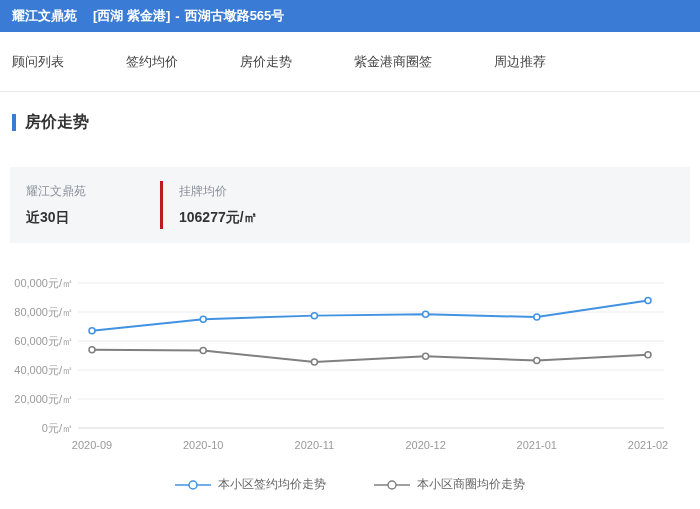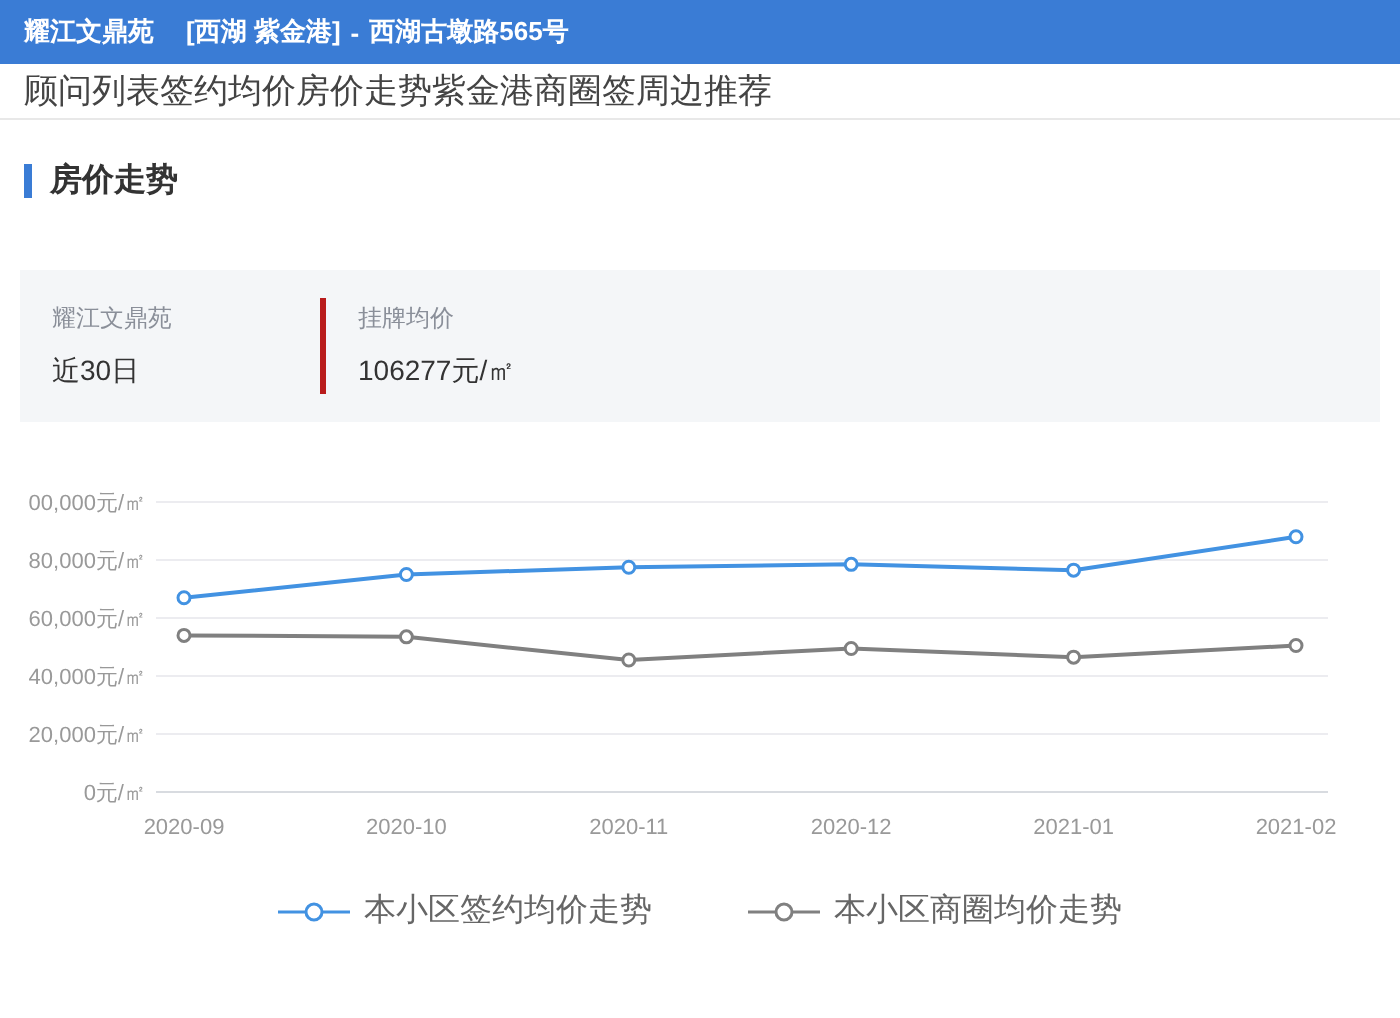--- a/index.html
+++ b/index.html
@@ -8,24 +8,24 @@
 
   .topbar {
     height: 32px; background: #3a7cd5; color: #ffffff;
     display: flex; align-items: center; padding: 0 12px;
     font-size: 13px; font-weight: bold;
   }
   .topbar .community { margin-right: 16px; }
   .topbar .dash { margin: 0 5px; }
 
   .nav {
-    height: 28px; display: flex; align-items: center;
-    padding: 0 12px; 
+    height: 60px; display: flex; align-items: center;
+    padding: 0 12px; gap: 62px;
     border-bottom: 1px solid #e8e8e8;
-    font-size: 17px; color: #444; background: #fff;
+    font-size: 13px; color: #444; background: #fff;
   }
   .nav-item { cursor: pointer; white-space: nowrap; }
 
   .section-head { display: flex; align-items: center; margin: 20px 0 0 12px; }
   .section-accent { width: 4px; height: 17px; background: #3a7cd5; margin-right: 9px; }
   .section-title { font-size: 16px; font-weight: bold; color: #333; }
 
   .stats {
     margin: 34px 10px 0 10px; background: #f4f6f8;
     display: flex; padding: 14px 0; align-items: stretch;
@@ -34,28 +34,28 @@
   .stat + .stat { border-left: 3px solid #b91c1c; }
   .stat:nth-child(1) { flex: 0 0 150px; }
   .stat:nth-child(2) { flex: 0 0 112px; }
   .stat:nth-child(3) { flex: 0 0 108px; }
   .stat:nth-child(4) { flex: 0 0 142px; }
   .stat:nth-child(5) { flex: 1 1 auto; }
   .stat-label {
     font-size: 12px; color: #8a8f99; margin-bottom: 9px;
     white-space: nowrap; overflow: hidden; text-overflow: ellipsis;
   }
-  .stat-value { font-size: 14px; font-weight: normal; color: #333; white-space: nowrap; }
+  .stat-value { font-size: 14px; font-weight: bold; color: #333; white-space: nowrap; }
 
   .chart-wrap { margin-top: 30px; padding: 0 12px; }
   .axis-label { fill: #999999; font-size: 11px; font-family: "Liberation Sans", "DejaVu Sans", sans-serif; }
 
   .legend {
     margin-top: 14px; display: flex; justify-content: center;
-    align-items: center; gap: 48px; font-size: 16px; color: #666;
+    align-items: center; gap: 48px; font-size: 12px; color: #666;
   }
   .legend-item { display: flex; align-items: center; gap: 7px; cursor: pointer; }
 </style>
 </head>
 <body>
 
 <div class="page">
 
   <div class="topbar">
     <span class="community">耀江文鼎苑</span>

